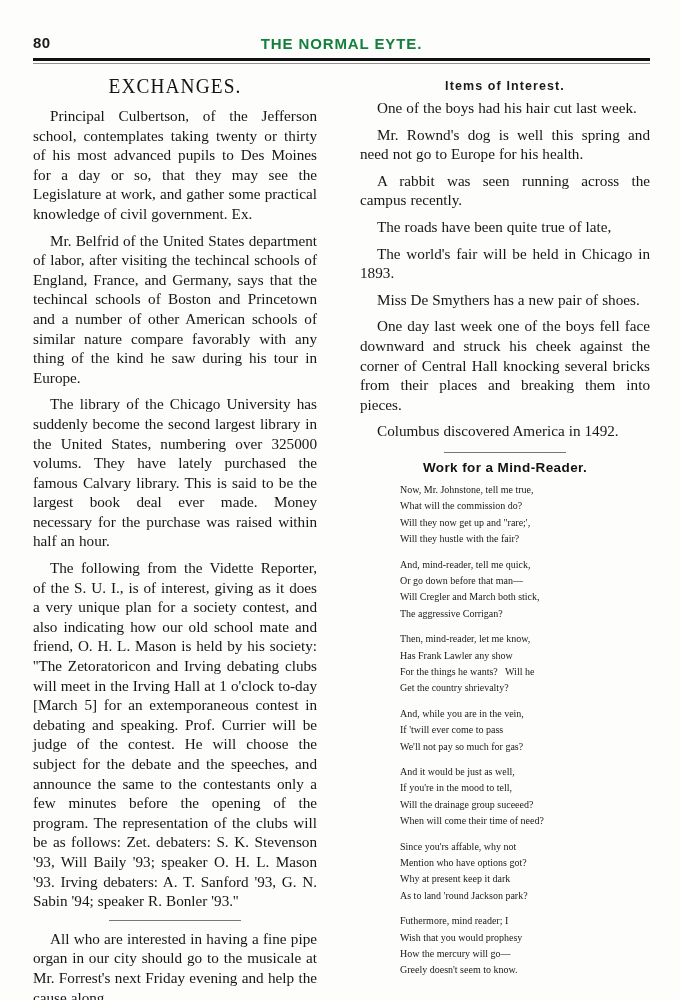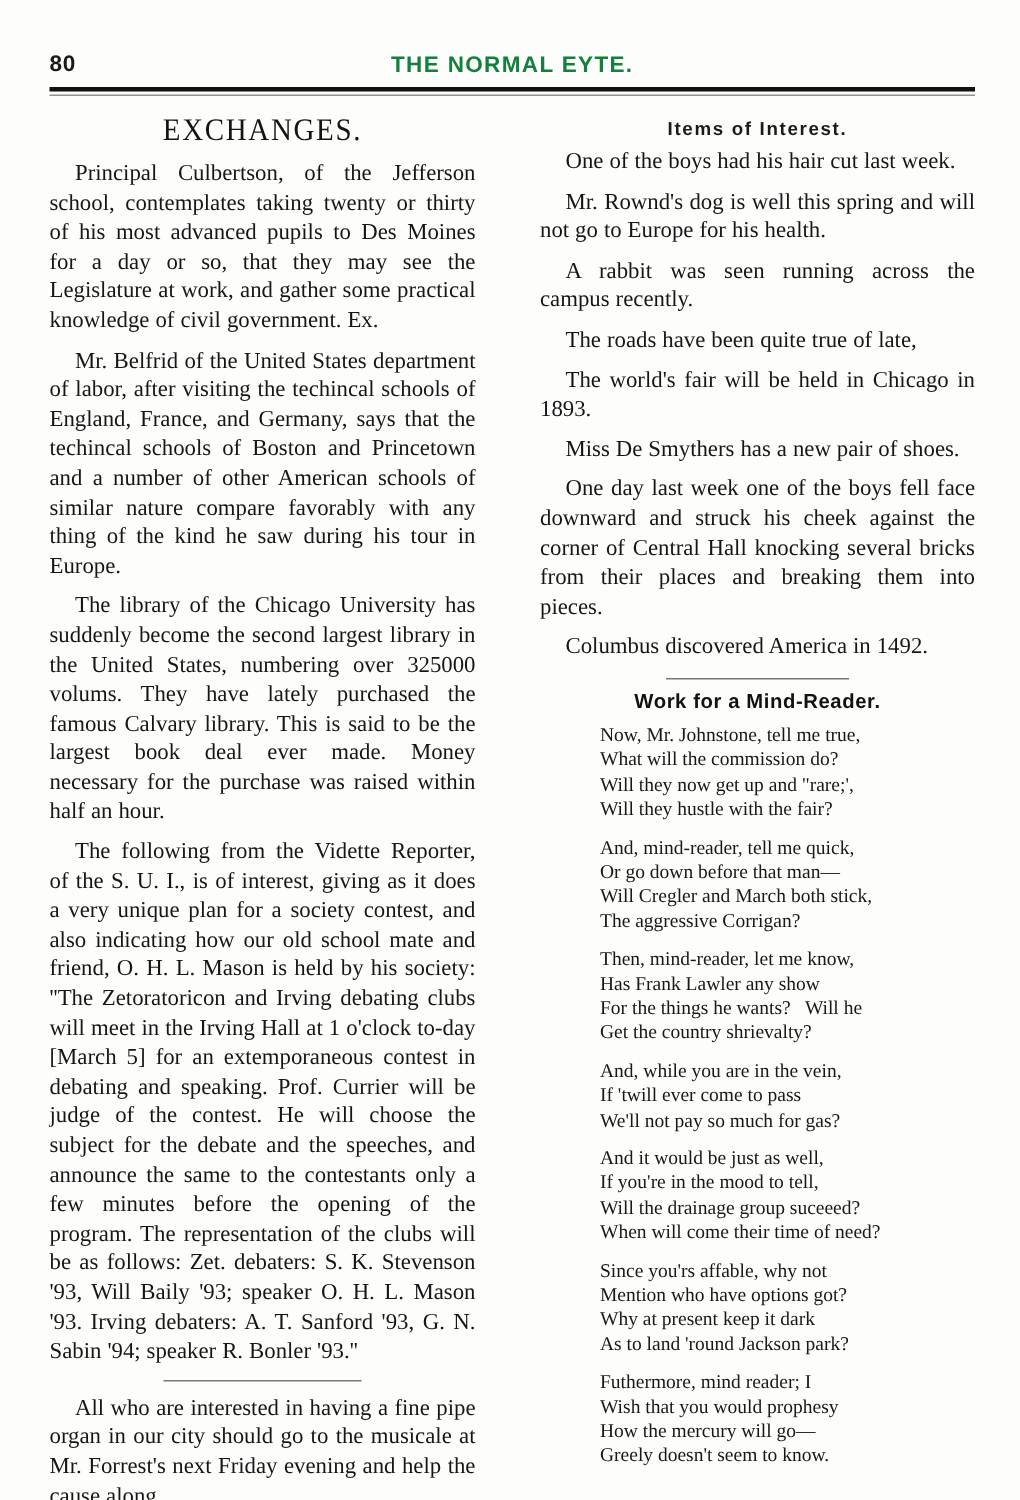--- a/index.html
+++ b/index.html
@@ -134,21 +134,21 @@
 
   
   .poem {
     padding-left: 40px;
     padding-right: 4px;
   }
   .stanza {
     margin: 0 0 9px 0;
   }
   .stanza .line {
-    font-size: 13px;
+    font-size: 10px;
     line-height: 16.4px;
     color: #181818;
     white-space: pre-wrap;
   }
 </style>
 </head>
 <body>
 
 <div class="page">
 
@@ -176,21 +176,21 @@
 
       </div>
     </div>
 
     <div class="col-gutter"></div>
 
     <div class="col col-right">
       <div class="head-items">Items of Interest.</div>
       <div>
         <p class="para">One of the boys had his hair cut last week.</p>
-        <p class="para">Mr. Rownd's dog is well this spring and will not go to Europe for his health.</p>
+        <p class="para">Mr. Rownd's dog is well this spring and need not go to Europe for his health.</p>
         <p class="para">A rabbit was seen running across the campus recently.</p>
         <p class="para">The roads have been quite true of late,</p>
         <p class="para">The world's fair will be held in Chicago in 1893.</p>
         <p class="para">Miss De Smythers has a new pair of shoes.</p>
         <p class="para">One day last week one of the boys fell face downward and struck his cheek against the corner of Central Hall knocking several bricks from their places and breaking them into pieces.</p>
         <p class="para">Columbus discovered America in 1492.</p>
       </div>
 
       <div class="divider poem-div"></div>
 

